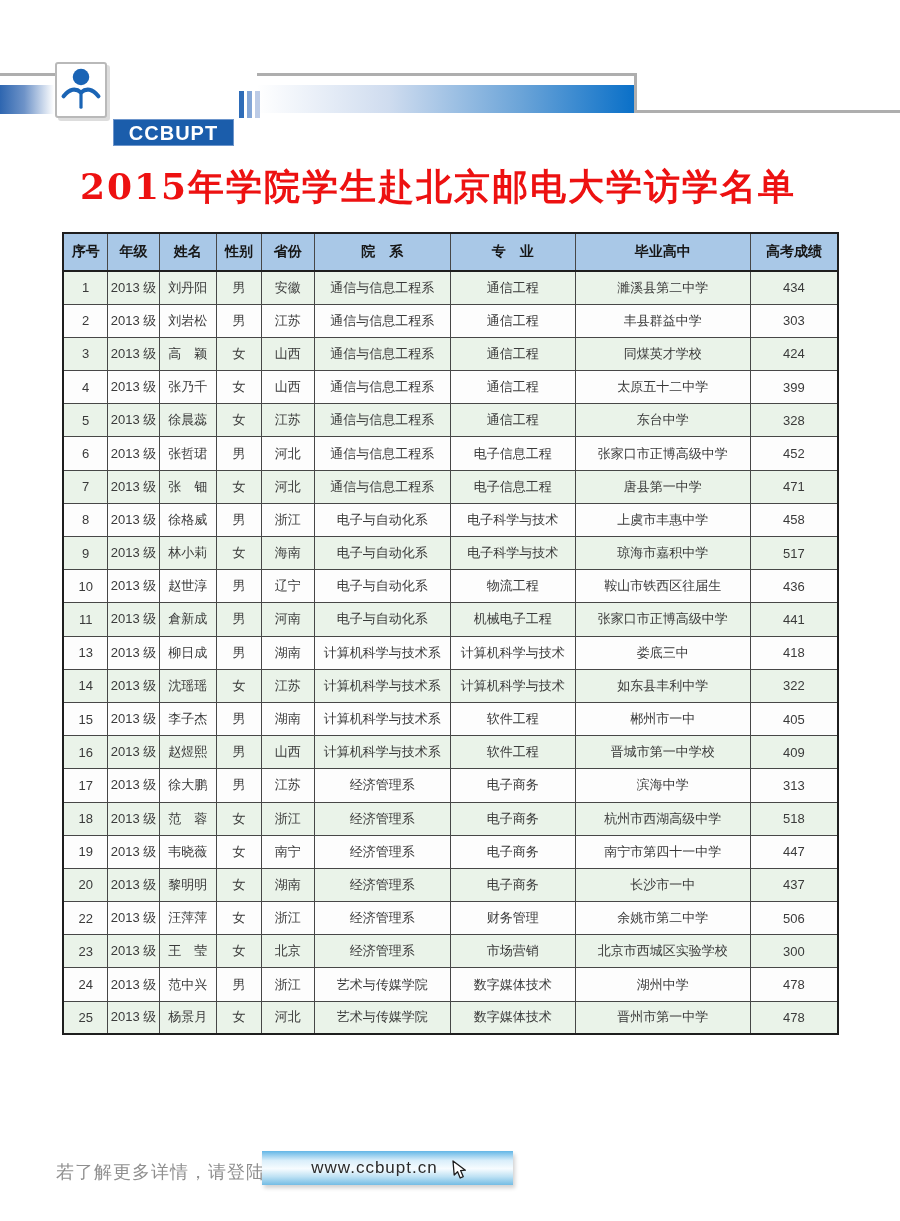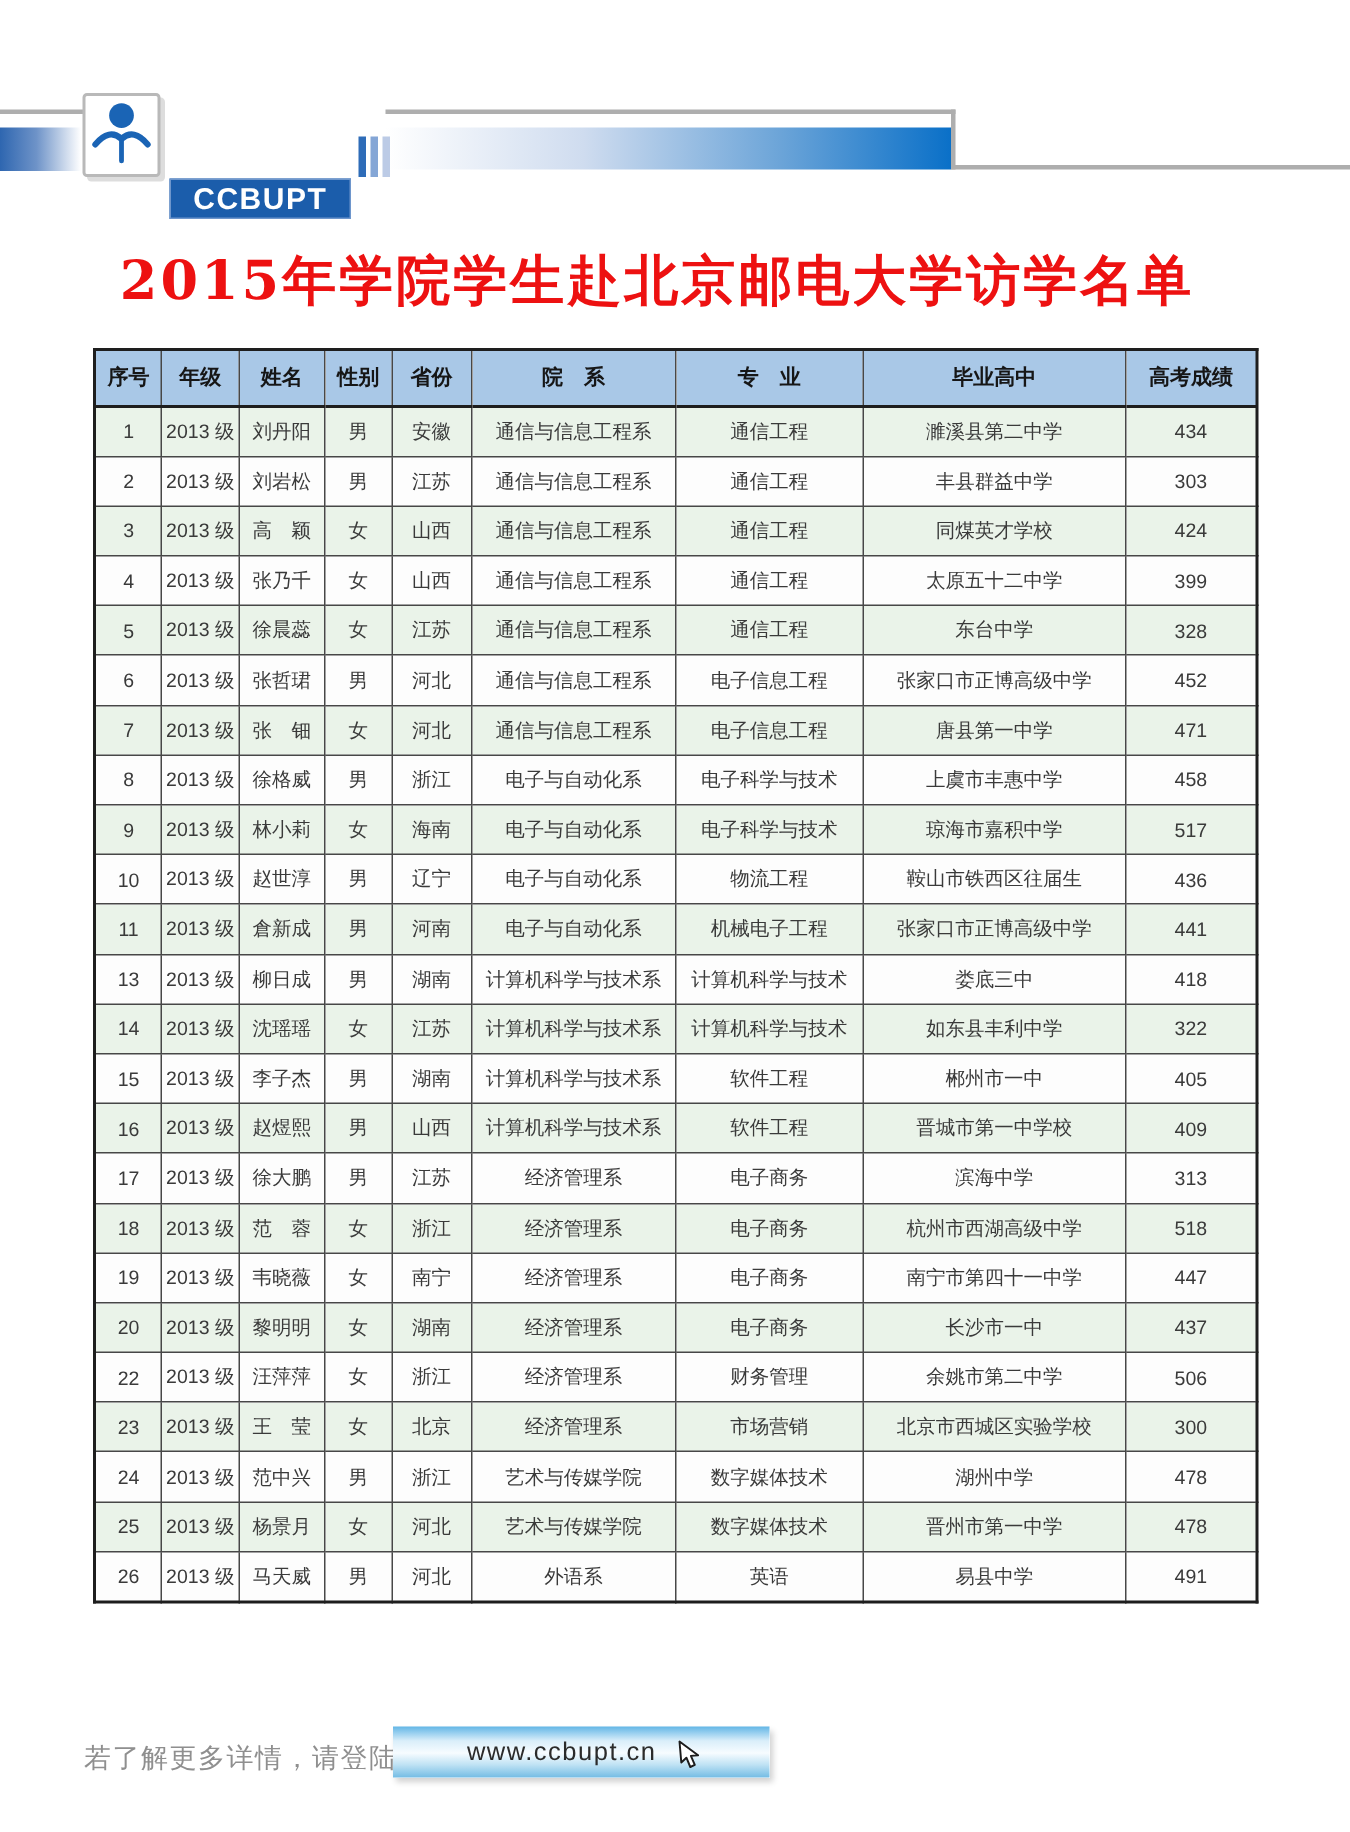--- a/index.html
+++ b/index.html
@@ -385,31 +385,20 @@
           <td>25</td>
           <td>2013 级</td>
           <td>杨景月</td>
           <td>女</td>
           <td>河北</td>
           <td>艺术与传媒学院</td>
           <td>数字媒体技术</td>
           <td>晋州市第一中学</td>
           <td>478</td>
         </tr>
-        <tr>
-          <td>26</td>
-          <td>2013 级</td>
-          <td>马天威</td>
-          <td>男</td>
-          <td>河北</td>
-          <td>外语系</td>
-          <td>英语</td>
-          <td>易县中学</td>
-          <td>491</td>
-        </tr>
       </tbody>
   </table>
 </div>
 
 <div class="footer-note">若了解更多详情，请登陆学院网址</div>
 <div class="url-bar">
   <span class="url-text">www.ccbupt.cn</span>
   <span class="cursor-icon">
     <svg width="18" height="20" viewBox="0 0 18 20">
       <path d="M2 1 L3.2 15 L6.6 11.8 L9.2 18 L12.2 16.6 L9.6 10.6 L14.4 10.2 Z" fill="#ffffff" stroke="#1c1c1c" stroke-width="1.3" stroke-linejoin="round"></path>

